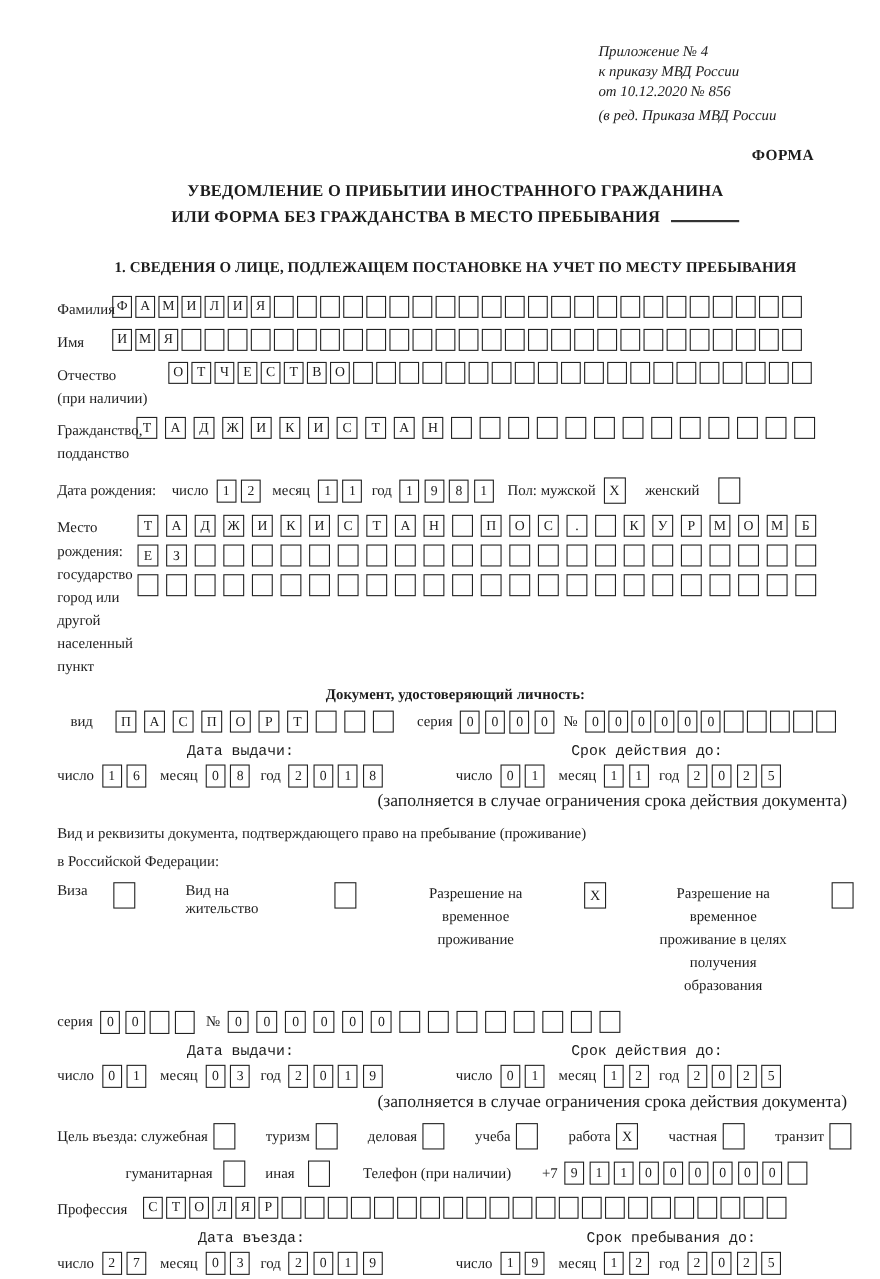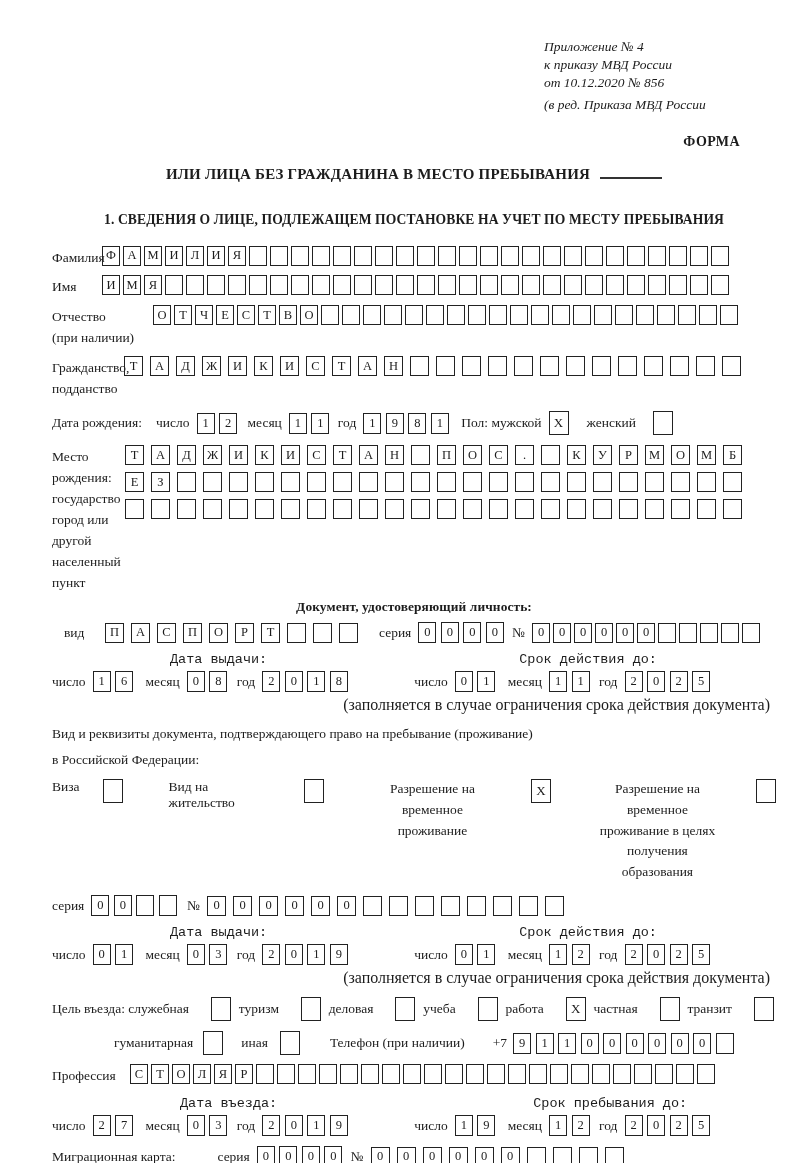--- a/index.html
+++ b/index.html
@@ -35,41 +35,42 @@
   .inline-row { display:flex; align-items:center; margin-top:7px; }
   .cells-inline { display:inline-flex; }
   .ir-lbl { margin:0 7px 0 0; white-space:nowrap; }
   .heads { display:flex; margin-top:9px;font-family:Liberation Mono, monospace; }
   .note-r { text-align:right; padding-right:6px; font-size:16px; margin-top:4px; }
   .plain { margin-top:9px; line-height:1.6; }
   .visa-row { display:flex; align-items:flex-start; margin-top:8px;gap:20px; }
   .vblock { text-align:center; line-height:1.55; }
   .vblock .l { display:block; }
   .purpose-row { display:flex; align-items:center; justify-content:space-between; margin-top:10px; padding-right:2px; }
-  .p-item { display:flex; align-items:center; gap:22px; white-space:nowrap; }
+  .p-item { display:flex; align-items:center; gap:5px; white-space:nowrap; }
 </style>
 </head>
 <body>
 
 <div class="page">
 
   <div class="appendix">
     <span class="l">Приложение № 4</span>
     <span class="l">к приказу МВД России</span>
     <span class="l">от 10.12.2020 № 856</span>
     <div class="grp2">
       <span class="l">(в ред. Приказа МВД России</span>
     </div>
   </div>
 
   <div class="forma">ФОРМА</div>
 
   <div class="title">
+    <span class="l" style="display:block">УВЕДОМЛЕНИЕ О ПРИБЫТИИ ИНОСТРАННОГО ГРАЖДАНИНА</span>
     <span style="display:block">
-      <span>ИЛИ ЛИЦА БЕЗ ГРАЖДАНИНА В МЕСТО ПРЕБЫВАНИЯ</span><span class="blank-line"></span>
+      <span>ИЛИ ФОРМА БЕЗ ГРАЖДАНСТВА В МЕСТО ПРЕБЫВАНИЯ</span><span class="blank-line"></span>
     </span>
   </div>
 
   <div class="sec-head">1. СВЕДЕНИЯ О ЛИЦЕ, ПОДЛЕЖАЩЕМ ПОСТАНОВКЕ НА УЧЕТ ПО МЕСТУ ПРЕБЫВАНИЯ</div>
 
   <div class="frow" style="margin-top:18px">
     <div class="flabel" style="width:50px">Фамилия</div>
     <div class="cellrow">
         <span class="cell">Ф</span>
         <span class="cell">А</span>

